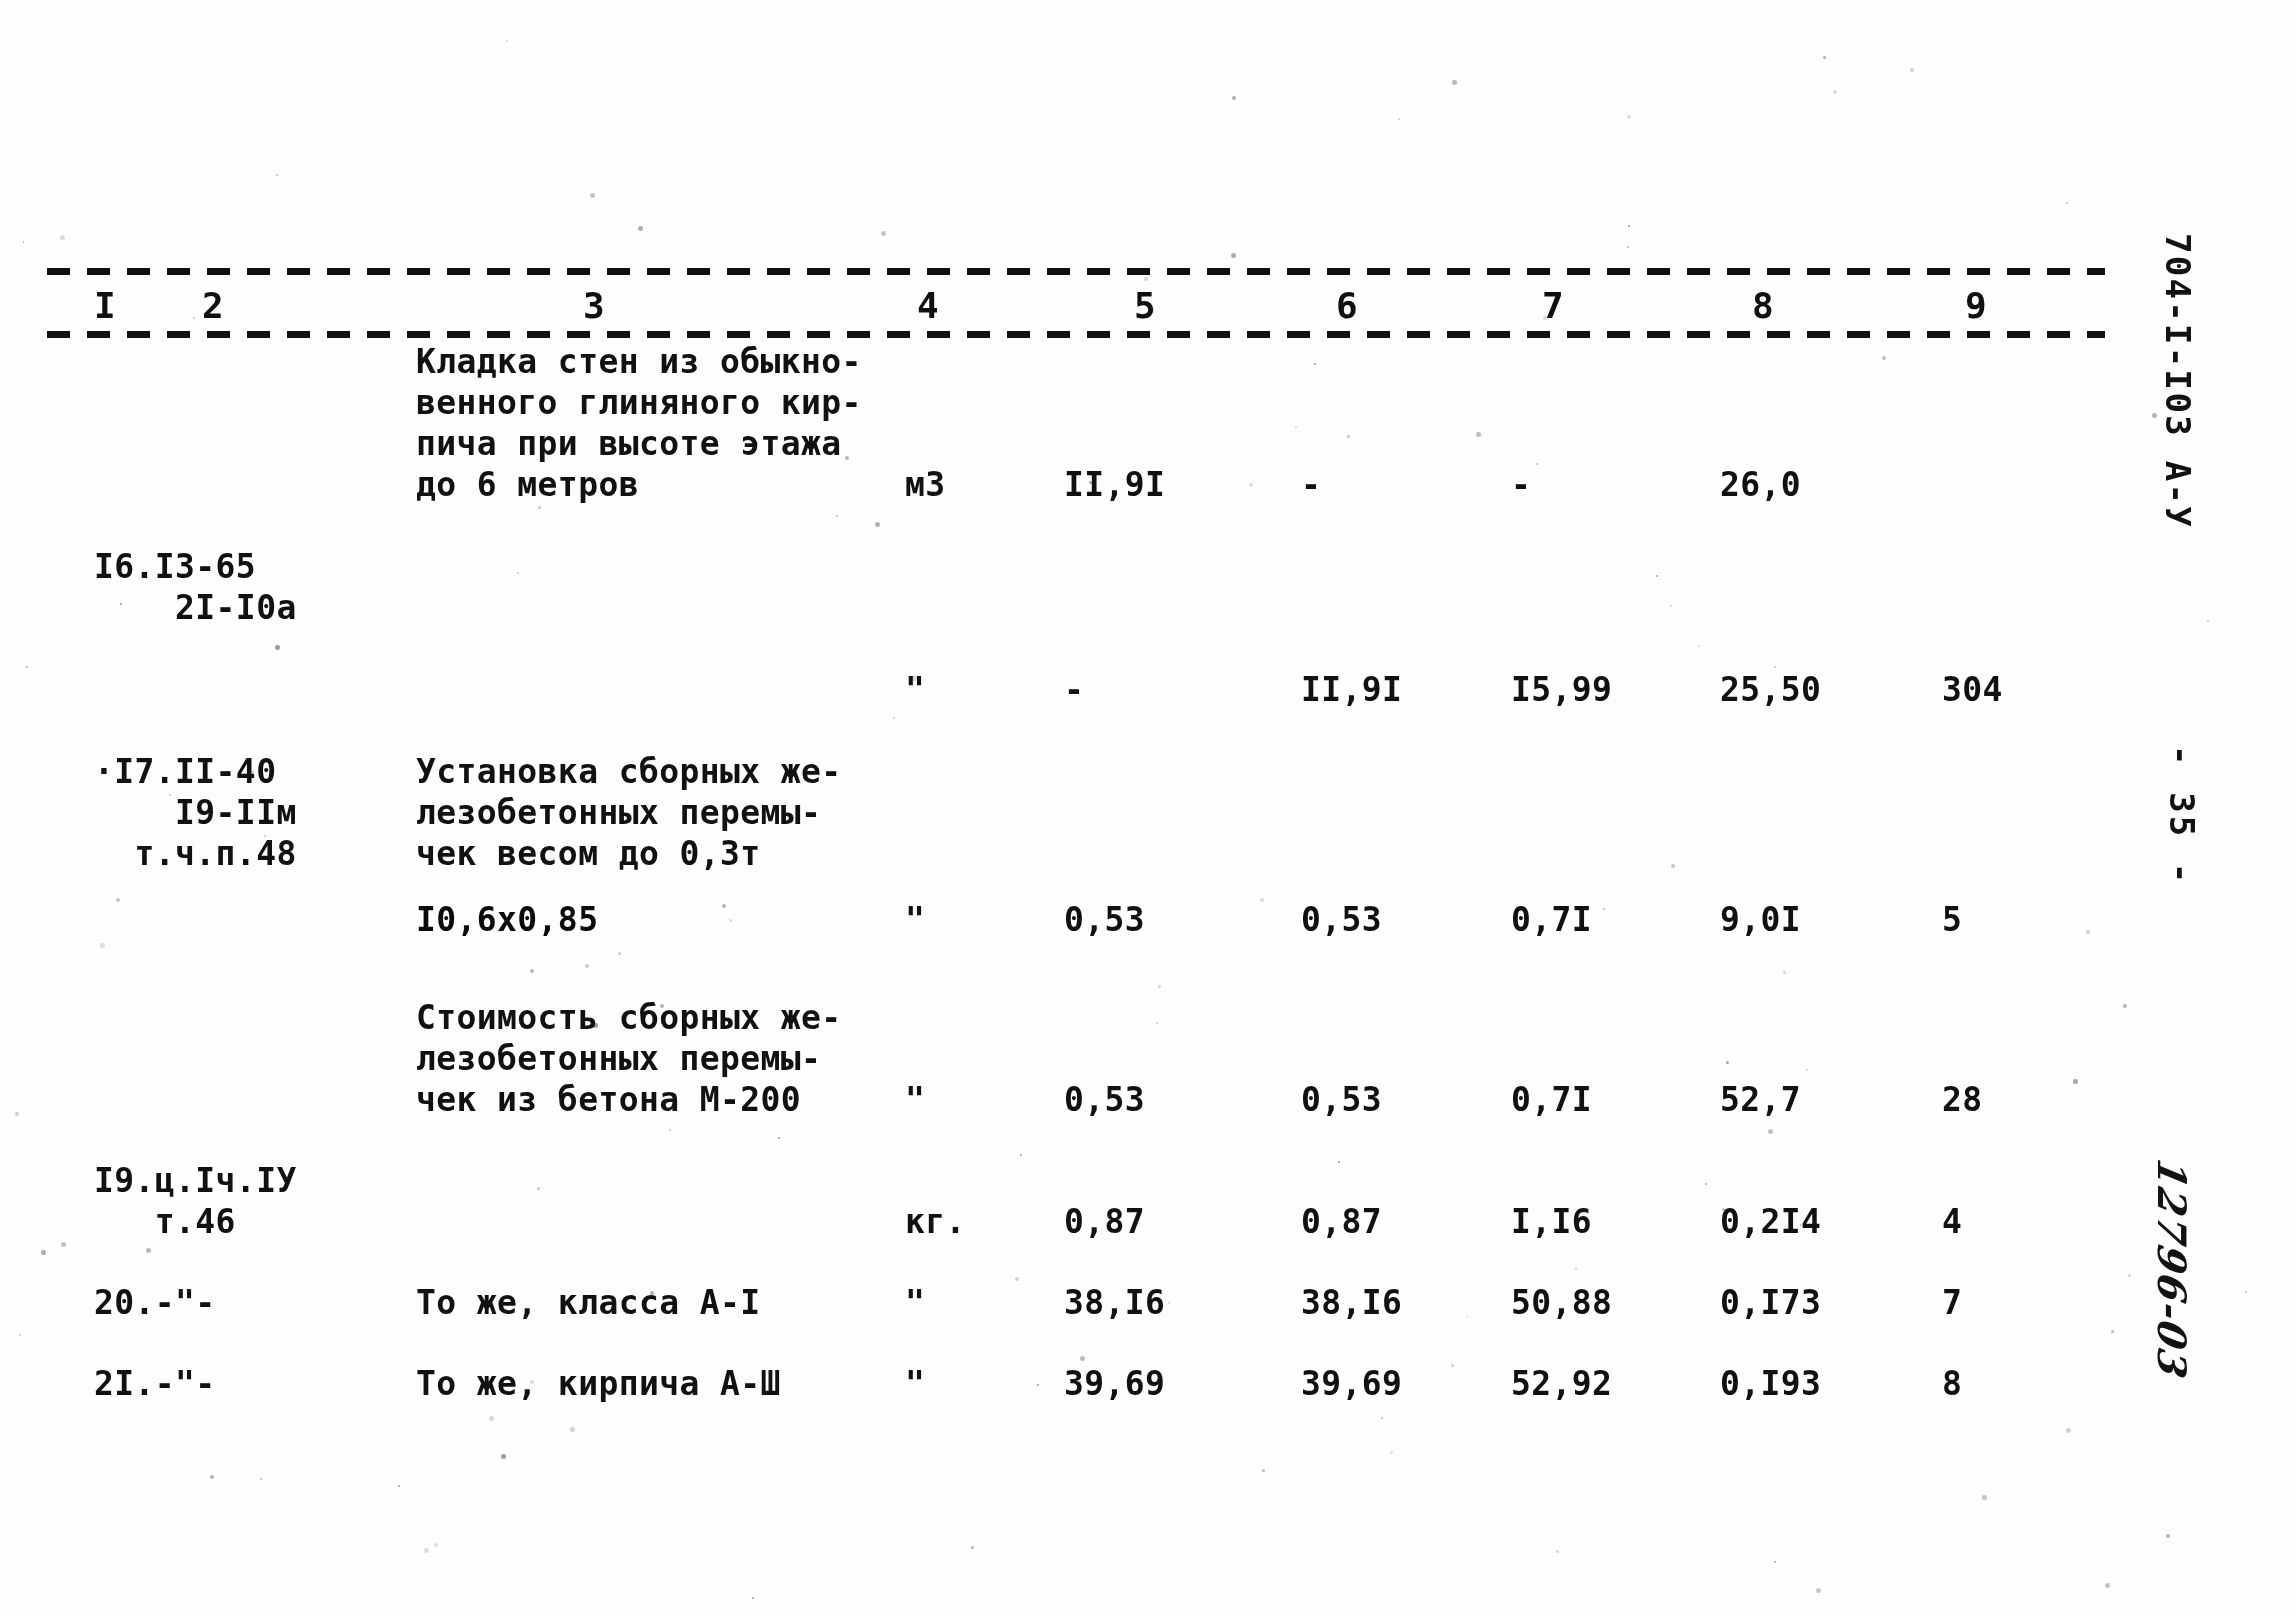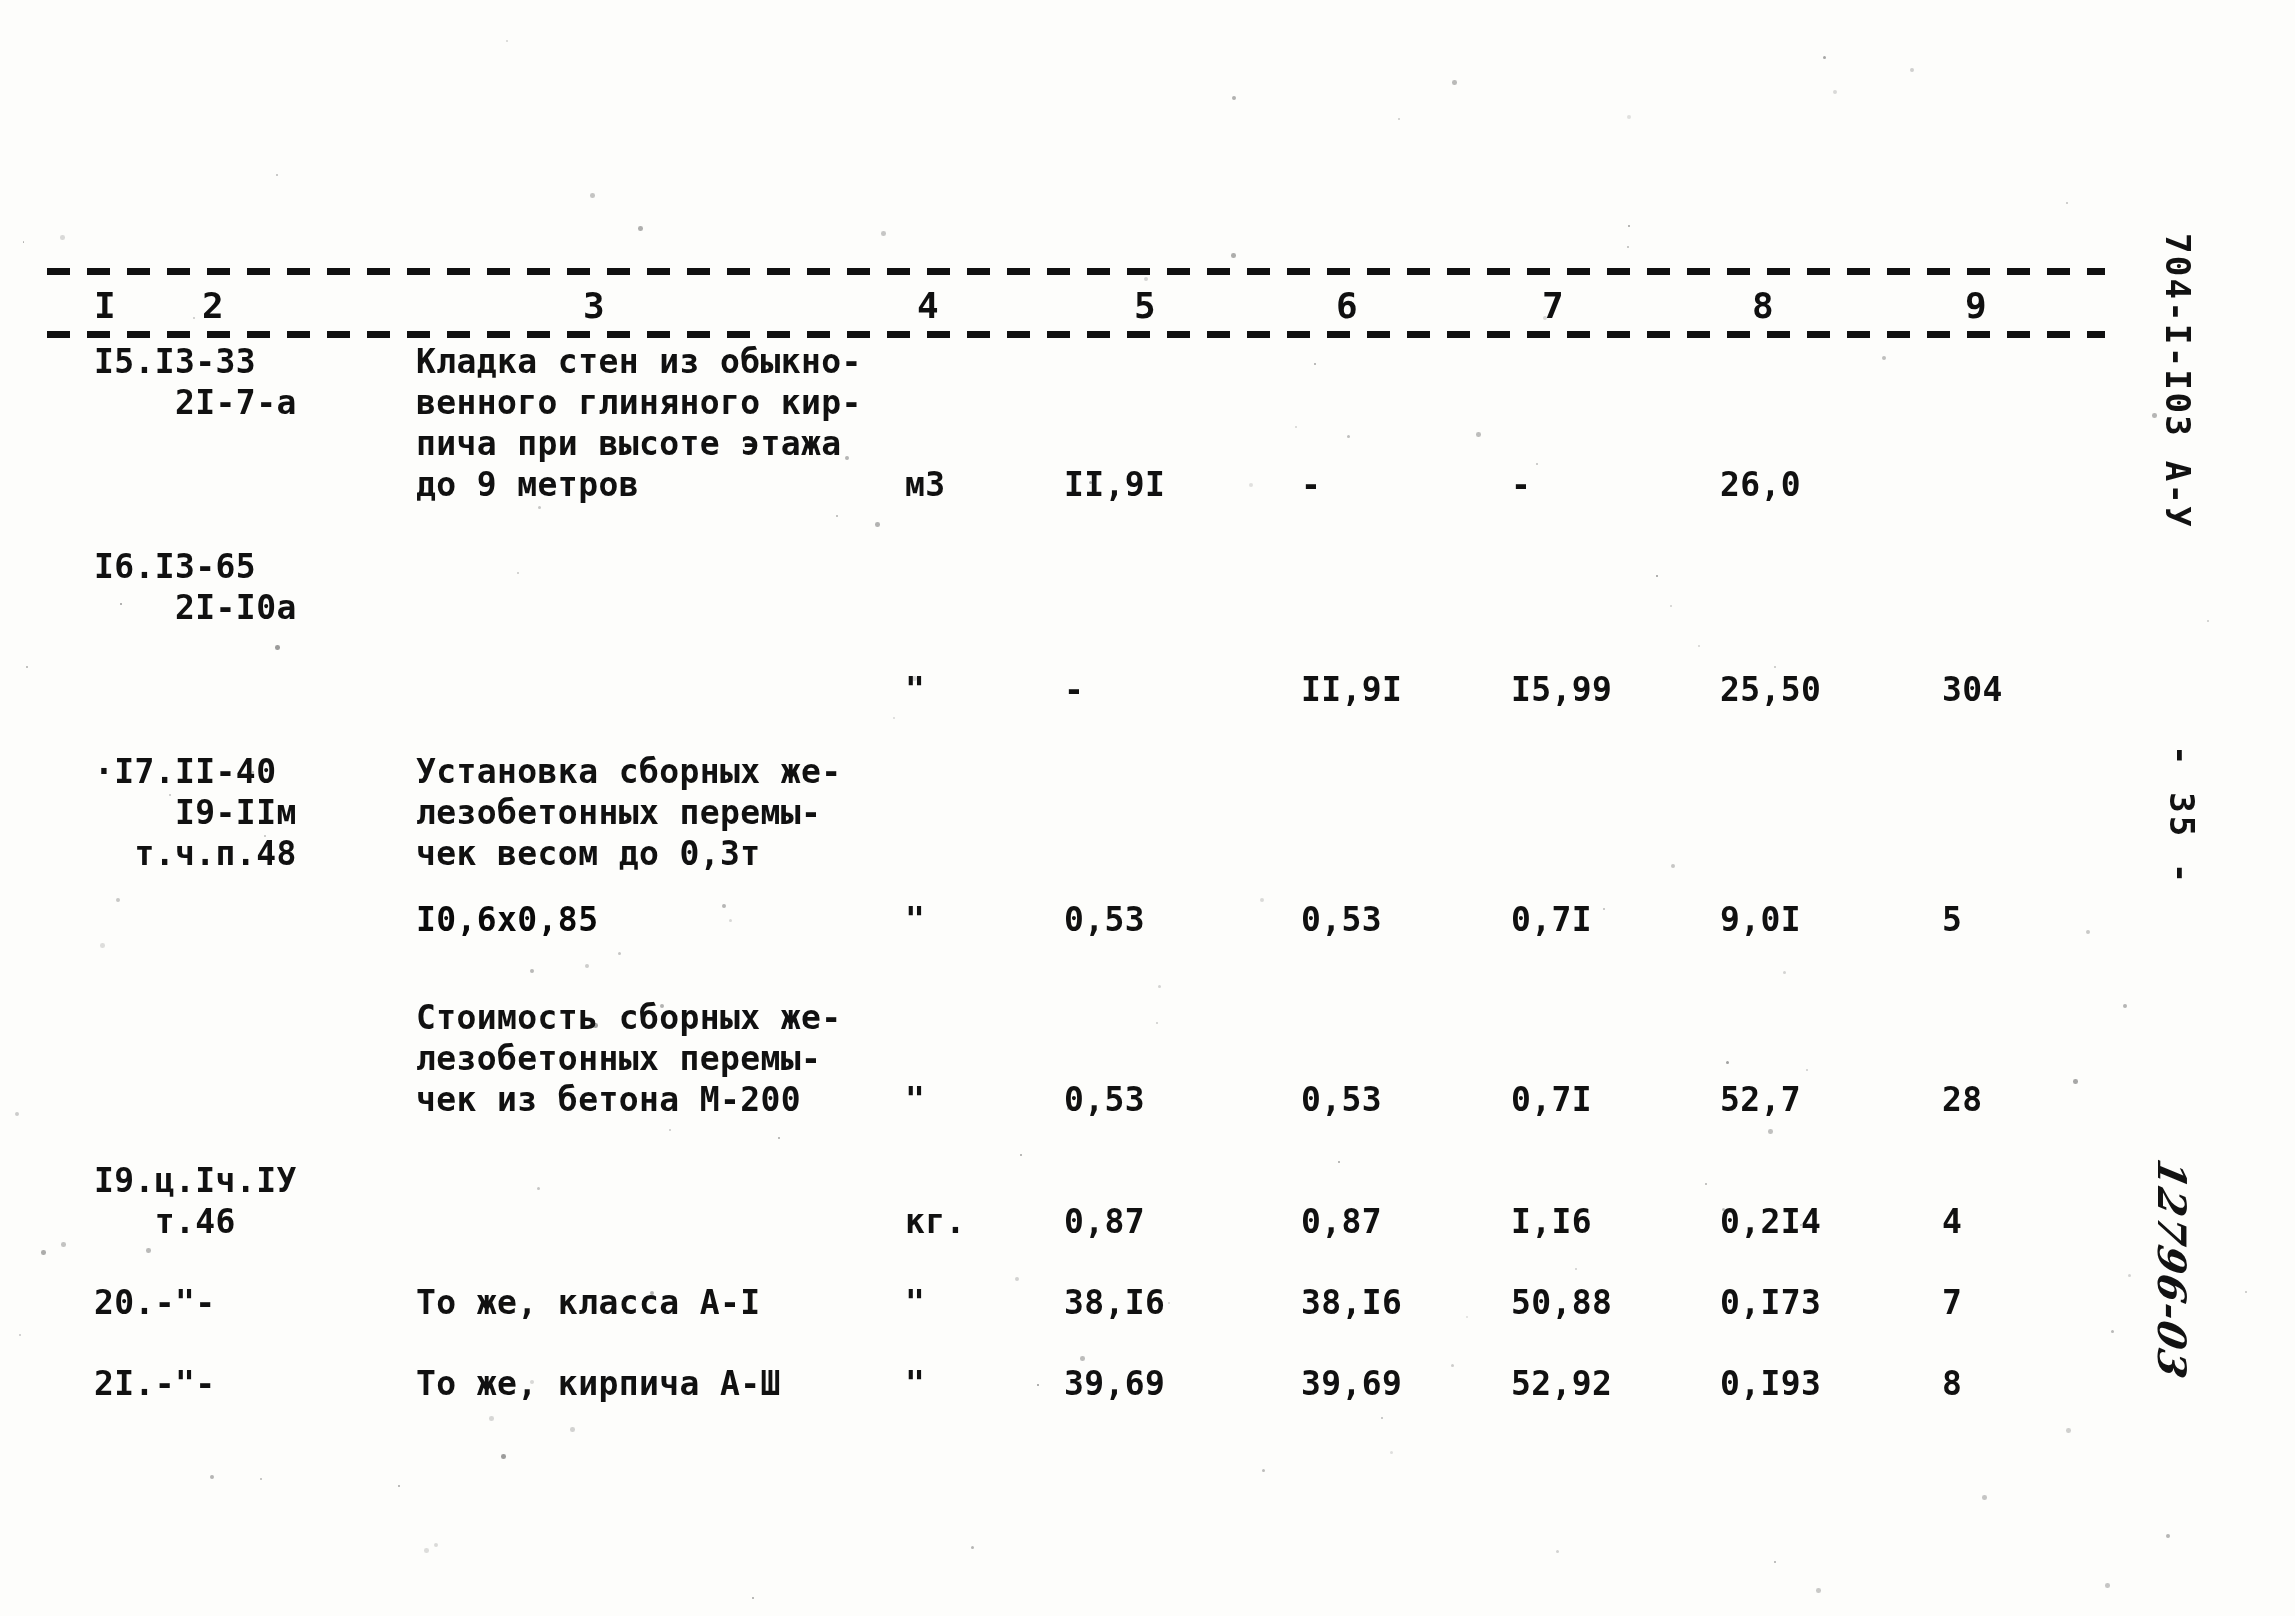--- a/index.html
+++ b/index.html
@@ -291,26 +291,24 @@
       <span class="hcell" style="left:870px">4</span>
       <span class="hcell" style="left:1087px">5</span>
       <span class="hcell" style="left:1289px">6</span>
       <span class="hcell" style="left:1495px">7</span>
       <span class="hcell" style="left:1705px">8</span>
       <span class="hcell" style="left:1918px">9</span>
     </div>
 
     <div id="rows">
         <div class="row" style="top: 0px; height: 165px; margin-bottom: 40px;">
-          <span class="cell code c-code" style="top: 0px;">I5.I3-33
-    2I-7-а</span>
           <span class="cell desc c-desc" style="top: 0px;">Кладка стен из обыкно-
 венного глиняного кир-
 пича при высоте этажа
-до 9 метров</span>
+до 6 метров</span>
           <span class="cell unit c-unit" style="top: 123px;">м3</span>
           <span class="cell num c-5" style="top: 123px;">II,9I</span>
           <span class="cell num c-6" style="top: 123px;">-</span>
           <span class="cell num c-7" style="top: 123px;">-</span>
           <span class="cell num c-8" style="top: 123px;">26,0</span>
           <span class="cell num c-9" style="top: 123px;"></span>
         </div>
         <div class="row" style="top: 0px; height: 165px; margin-bottom: 40px;">
           <span class="cell code c-code" style="top: 0px;">I6.I3-65
     2I-I0а</span>

